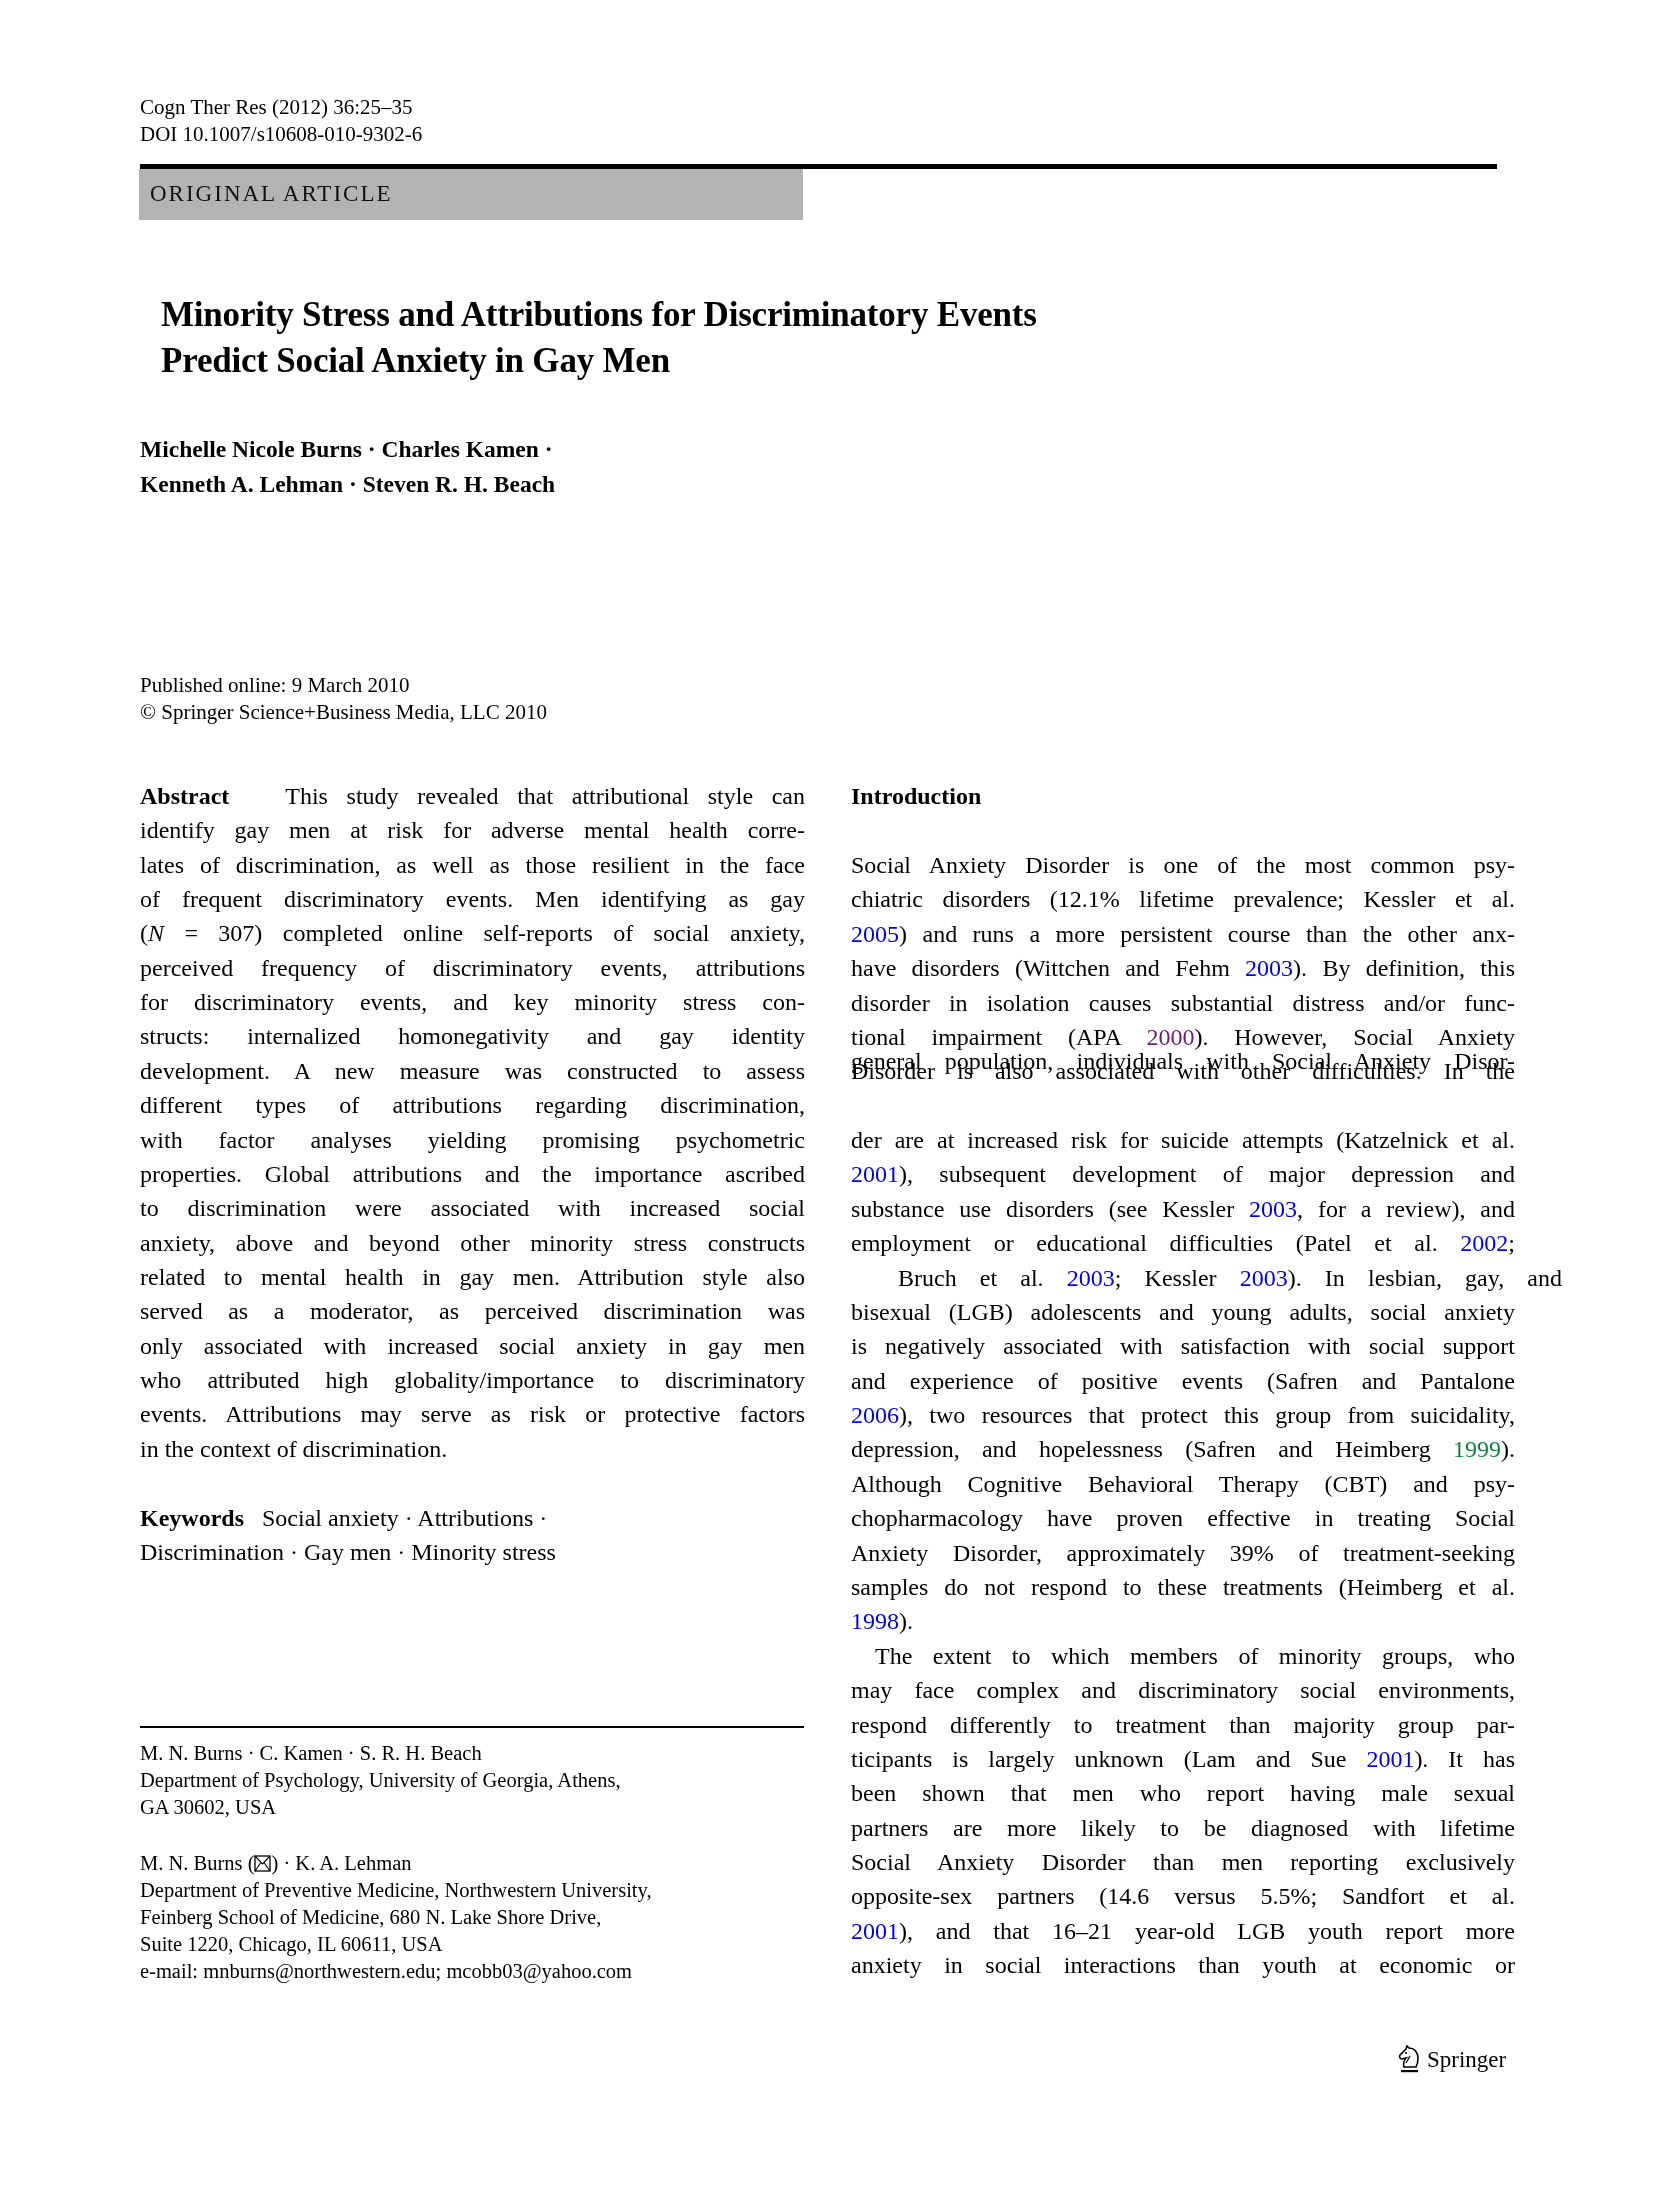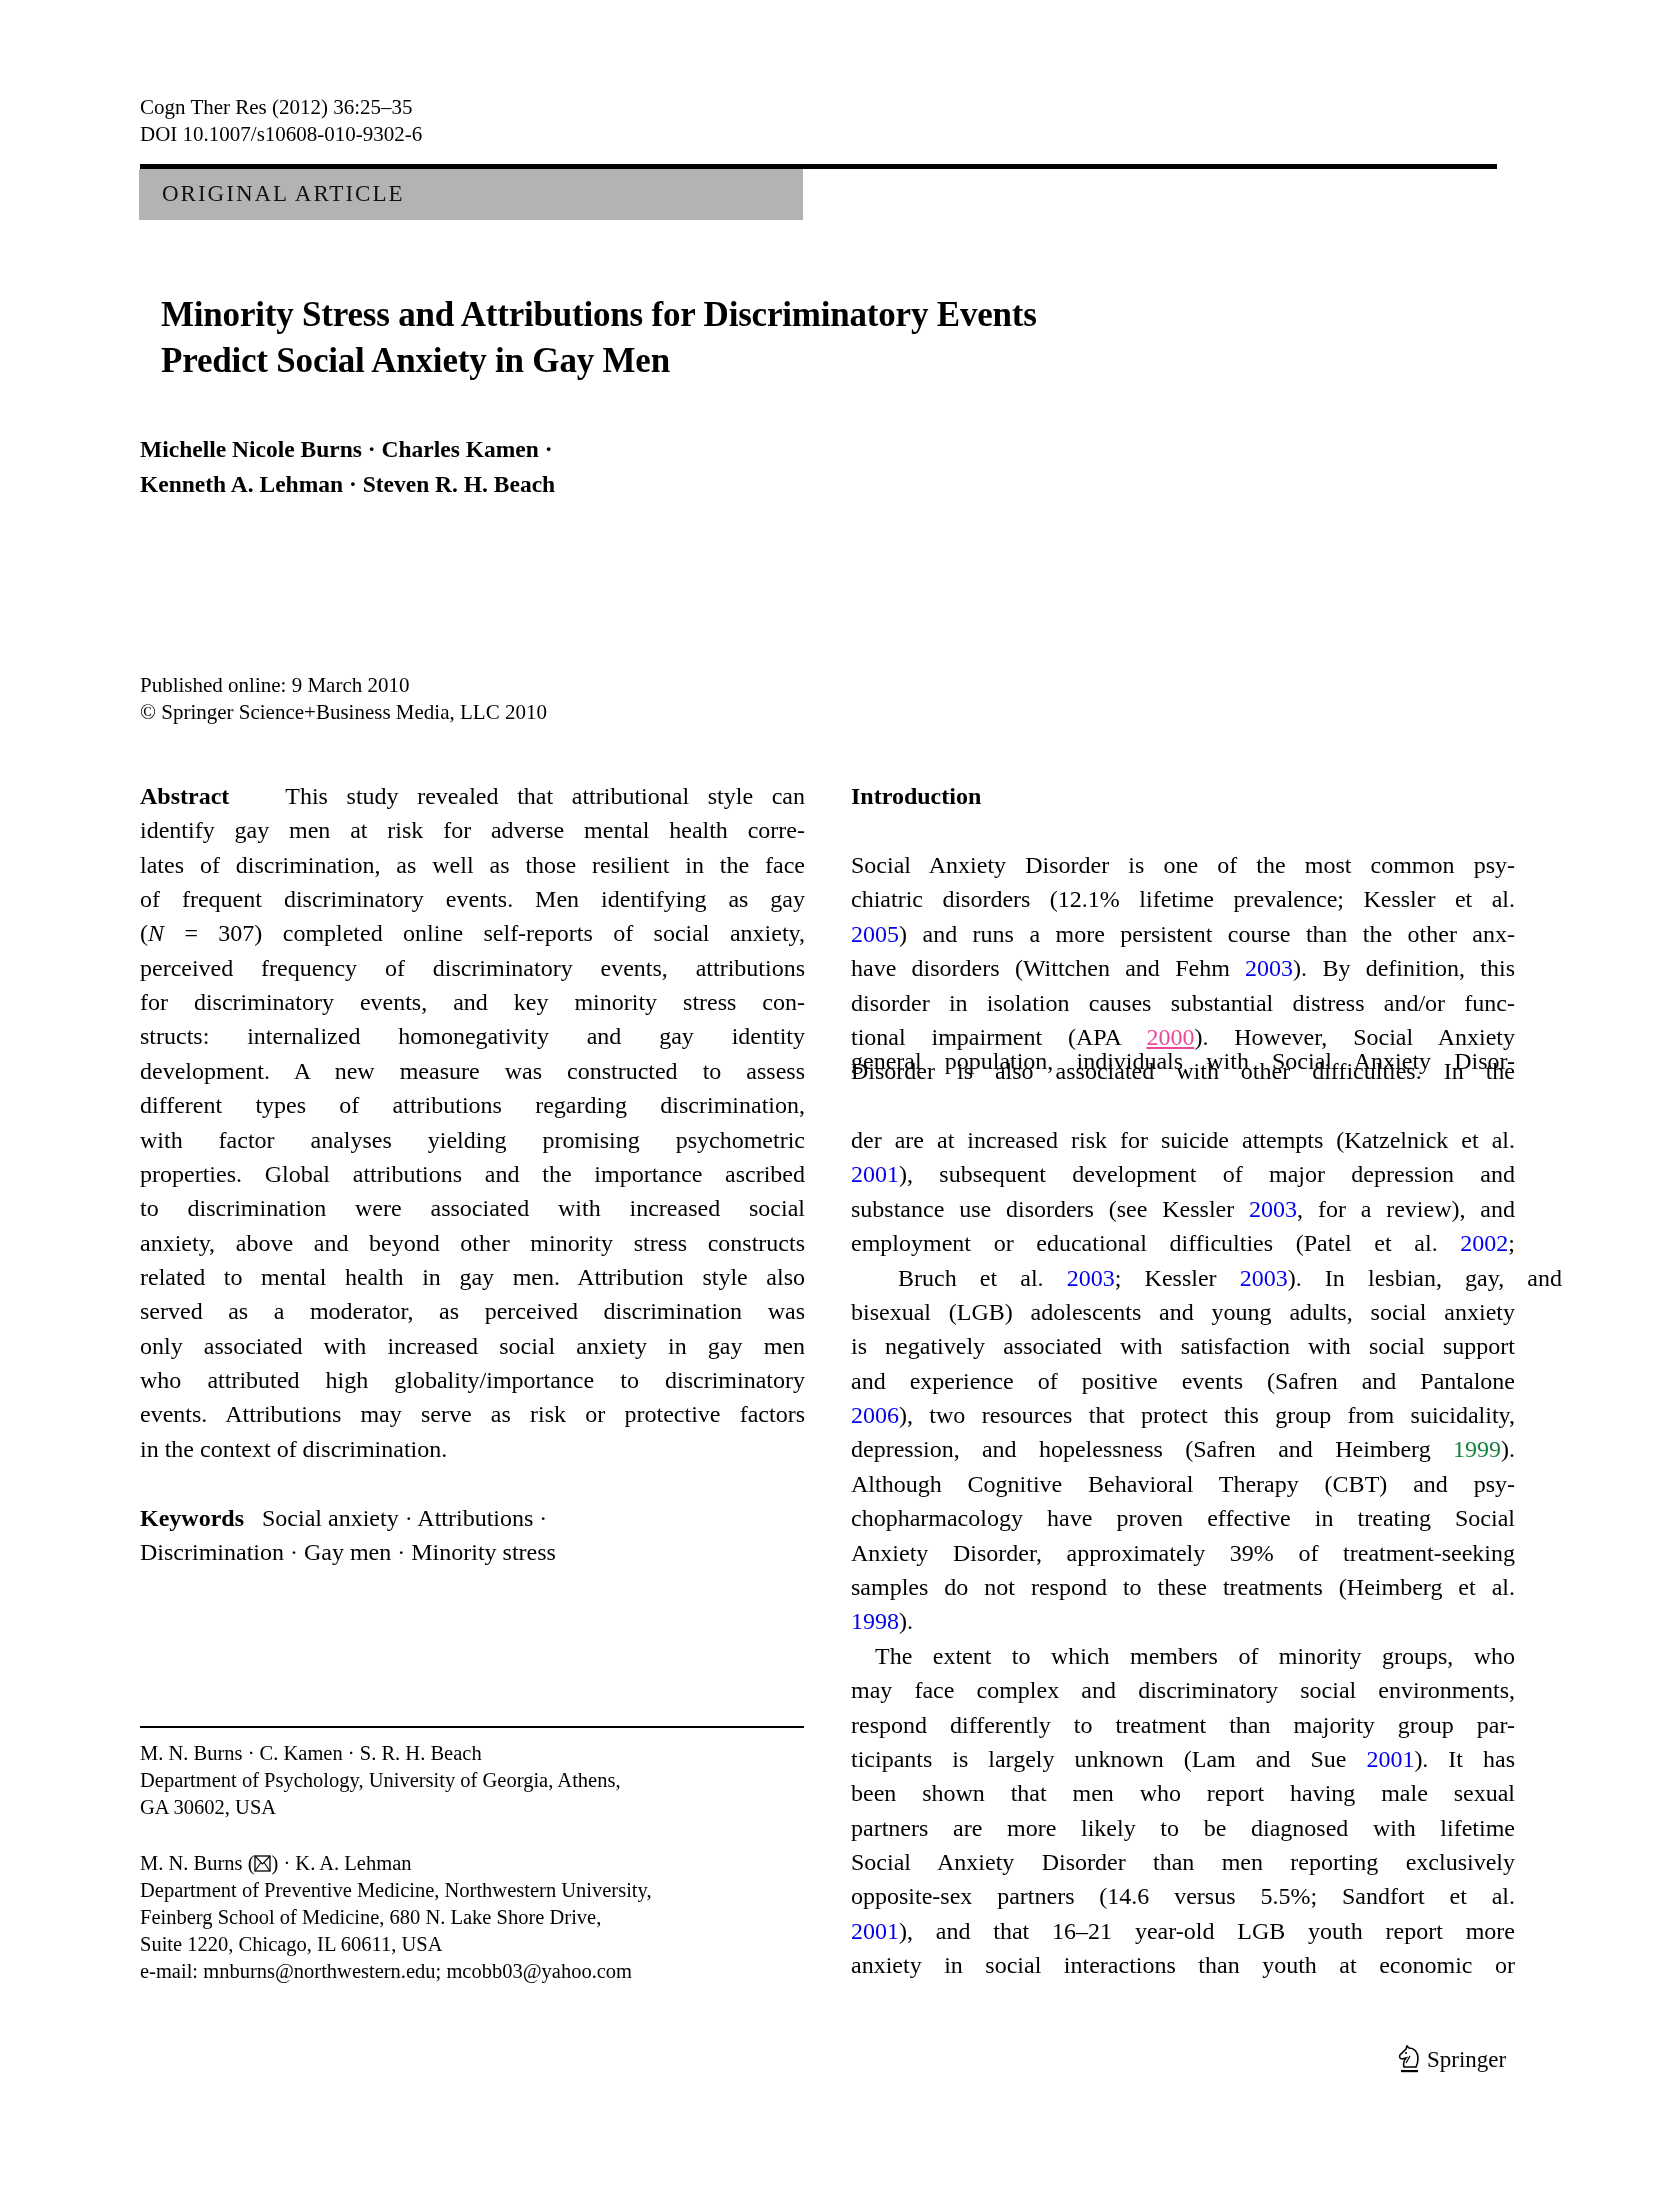--- a/index.html
+++ b/index.html
@@ -2,21 +2,21 @@
 <html><head>
 <meta charset="utf-8">
 <style>
   html, body { margin: 0; padding: 0; background: #ffffff; }
   body { width: 1654px; height: 2197px; position: relative; overflow: hidden;
          font-family: "Liberation Serif", "DejaVu Serif", serif; color: #000; }
   .abs { position: absolute; white-space: nowrap; }
   .hdr { left: 140px; font-size: 21px; line-height: 24px; }
   .rule-top { position: absolute; left: 140px; top: 164px; width: 1357px; height: 5px; background: #000; }
   .type-box { position: absolute; left: 139px; top: 169px; width: 664px; height: 51px; background: #b3b3b3; }
-  .type-label { position: absolute; left: 11px; top: 12px; font-size: 23px; letter-spacing: 2px; color: #111; margin-left: 12px; }
+  .type-label { position: absolute; left: 11px; top: 12px; font-size: 23px; letter-spacing: 2px; color: #111; }
   .title { left: 148px; font-size: 35px; font-weight: bold; line-height: 46px; letter-spacing: -0.2px; margin-left: 13px; }
   .authors { left: 140px; font-size: 23.5px; font-weight: bold; line-height: 34px; }
   .pubinfo { left: 140px; font-size: 21px; line-height: 26px; }
   .line { position: absolute; white-space: nowrap; font-size: 24px; line-height: 34px; height: 34px; }
   .left-col .line { left: 140px; width: 665px; }
   .right-col .line { left: 851px; width: 664px; }
   .justify { text-align: justify; text-align-last: justify; }
   .bold { font-weight: bold; }
   .cite { color: #0000ee; }
   .ital { font-style: italic; }
@@ -89,21 +89,21 @@
 <div class="fn-line" style="top:1931px">Suite 1220, Chicago, IL 60611, USA</div>
 <div class="fn-line" style="top:1958px">e-mail: mnburns@northwestern.edu; mcobb03@yahoo.com</div>
 
 <div class="line heading" style="left:851px;top:779px">Introduction</div>
 <div class="right-col" id="intro-col">
     <div class="line justify" style="top: 848px;"><span>Social Anxiety Disorder is one of the most common psy-</span></div>
     <div class="line justify" style="top: 882.38px;"><span>chiatric disorders (12.1% lifetime prevalence; Kessler et al.</span></div>
     <div class="line justify" style="top: 916.76px;"><span class="cite" style="color: rgb(0, 0, 238);">2005</span><span>) and runs a more persistent course than the other anx-</span></div>
     <div class="line justify" style="top: 951.14px;"><span>have disorders (Wittchen and Fehm </span><span class="cite" style="color: rgb(0, 0, 238);">2003</span><span>). By definition, this</span></div>
     <div class="line justify" style="top: 985.52px;"><span>disorder in isolation causes substantial distress and/or func-</span></div>
-    <div class="line justify" style="top: 1019.9px;"><span>tional impairment (APA </span><span class="cite" style="color: #ec4899; text-decoration: underline;">2000</span><span>). However, Social Anxiety</span></div>
+    <div class="line justify" style="top: 1019.9px;"><span>tional impairment (APA </span><span class="cite" style="color: #701a75;">2000</span><span>). However, Social Anxiety</span></div>
     <div class="line justify" style="top: 1054.28px;"><span>Disorder is also associated with other difficulties. In the</span></div>
     <div class="line justify" style="top: 1036px; margin-top: 8px;"><span>general population, individuals with Social Anxiety Disor-</span></div>
     <div class="line justify" style="top: 1123.04px;"><span>der are at increased risk for suicide attempts (Katzelnick et al.</span></div>
     <div class="line justify" style="top: 1157.42px;"><span class="cite" style="color: rgb(0, 0, 238);">2001</span><span>), subsequent development of major depression and</span></div>
     <div class="line justify" style="top: 1191.8px;"><span>substance use disorders (see Kessler </span><span class="cite" style="color: rgb(0, 0, 238);">2003</span><span>, for a review), and</span></div>
     <div class="line justify" style="top: 1226.18px;"><span>employment or educational difficulties (Patel et al. </span><span class="cite" style="color: rgb(0, 0, 238);">2002</span><span>;</span></div>
     <div class="line justify" style="top: 1260.56px; margin-left: 47px;"><span>Bruch et al. </span><span class="cite" style="color: rgb(0, 0, 238);">2003</span><span>; Kessler </span><span class="cite" style="color: rgb(0, 0, 238);">2003</span><span>). In lesbian, gay, and</span></div>
     <div class="line justify" style="top: 1294.94px;"><span>bisexual (LGB) adolescents and young adults, social anxiety</span></div>
     <div class="line justify" style="top: 1329.32px;"><span>is negatively associated with satisfaction with social support</span></div>
     <div class="line justify" style="top: 1363.7px;"><span>and experience of positive events (Safren and Pantalone</span></div>

